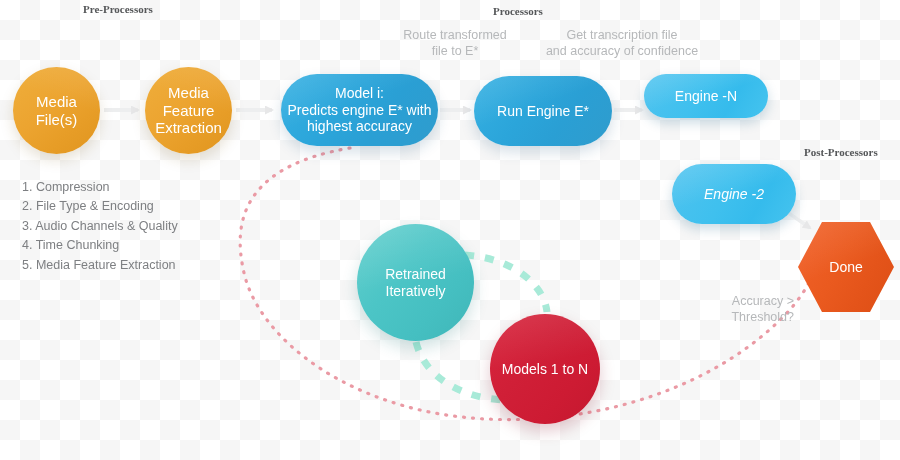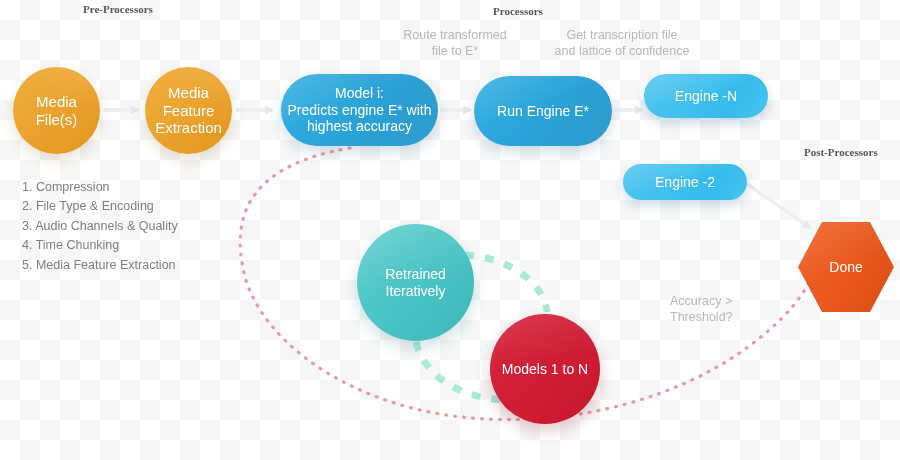--- a/index.html
+++ b/index.html
@@ -144,22 +144,22 @@
 
   <div id="veil"></div>
 
   <div class="section-label" style="left:83px; top:3px;">Pre-Processors</div>
   <div class="section-label" style="left:493px; top:5px;">Processors</div>
   <div class="section-label" style="left:784px; top:146px;padding-left:20px;">Post-Processors</div>
 
   <div class="caption" style="left:390px; top:28px; width:130px;">Route transformed
 file to E*</div>
   <div class="caption" style="left:538px; top:28px; width:168px;">Get transcription file
-and lattice of confidence</div>
-  <div class="caption" style="left:670px; top:294px; width:96px; text-align:left;">Accuracy &gt;
+and accuracy of confidence</div>
+  <div class="caption" style="left:698px; top:294px; width:96px; text-align:right;">Accuracy &gt;
 Threshold?</div>
 
   <div class="list" style="left:22px; top:178px;">
     <div>1. Compression</div>
     <div>2. File Type &amp; Encoding</div>
     <div>3. Audio Channels &amp; Quality</div>
     <div>4. Time Chunking</div>
     <div>5. Media Feature Extraction</div>
   </div>
 
@@ -170,21 +170,21 @@
 Feature
 Extraction</div>
 
   <div class="node pill blue-pill" style="left:281px; top:74px; width:157px; height:72px; white-space:pre-line;">Model i:
 Predicts engine E* with
 highest accuracy</div>
 
   <div class="node pill blue-pill" style="left:474px; top:76px; width:138px; height:70px;">Run Engine E*</div>
 
   <div class="node pill engine-pill" style="left:644px; top:74px; width:124px; height:44px;">Engine -N</div>
-  <div class="node pill engine-pill" style="left:623px; top:164px; width:124px; height:36px;">Engine -2</div>
+  <div class="node pill engine-pill" style="left:672px; top:164px; width:124px; height:60px;font-style:italic;">Engine -2</div>
 
   <div class="node circle teal-circle" style="left:357px; top:224px; width:117px; height:117px; white-space:pre-line;">Retrained
 Iteratively</div>
 
   <div class="node circle red-circle" style="left:490px; top:314px; width:110px; height:110px;">Models 1 to N</div>
 
   <div class="node hex" style="left:798px; top:222px; width:96px; height:90px;">Done</div>
 
 </div>
 

